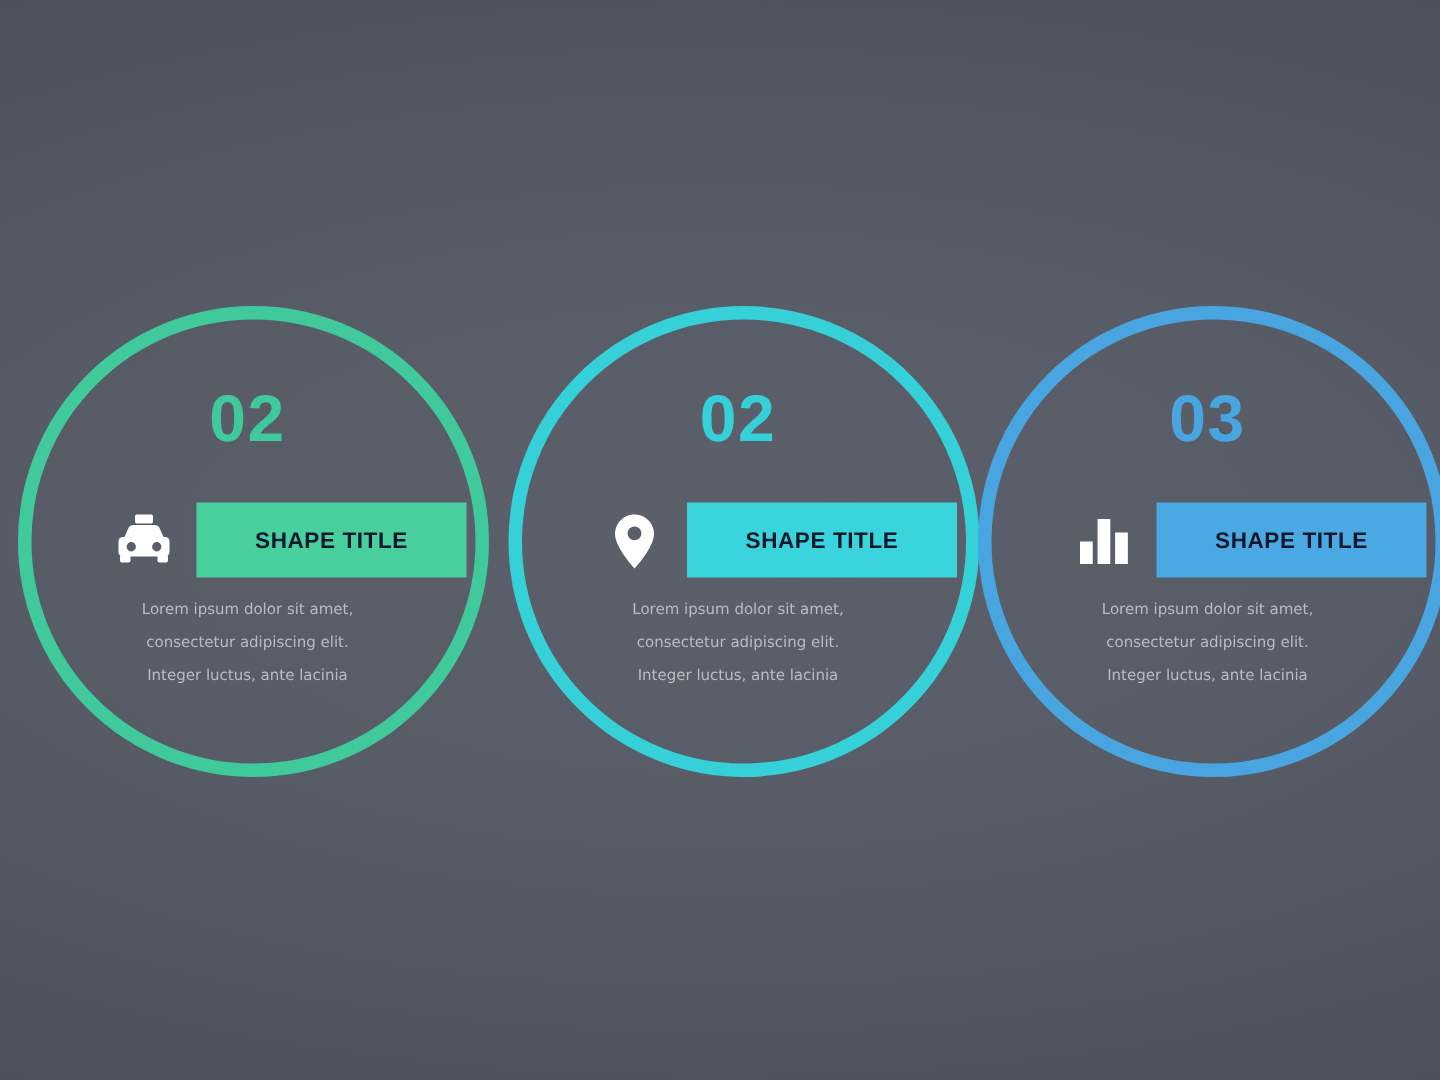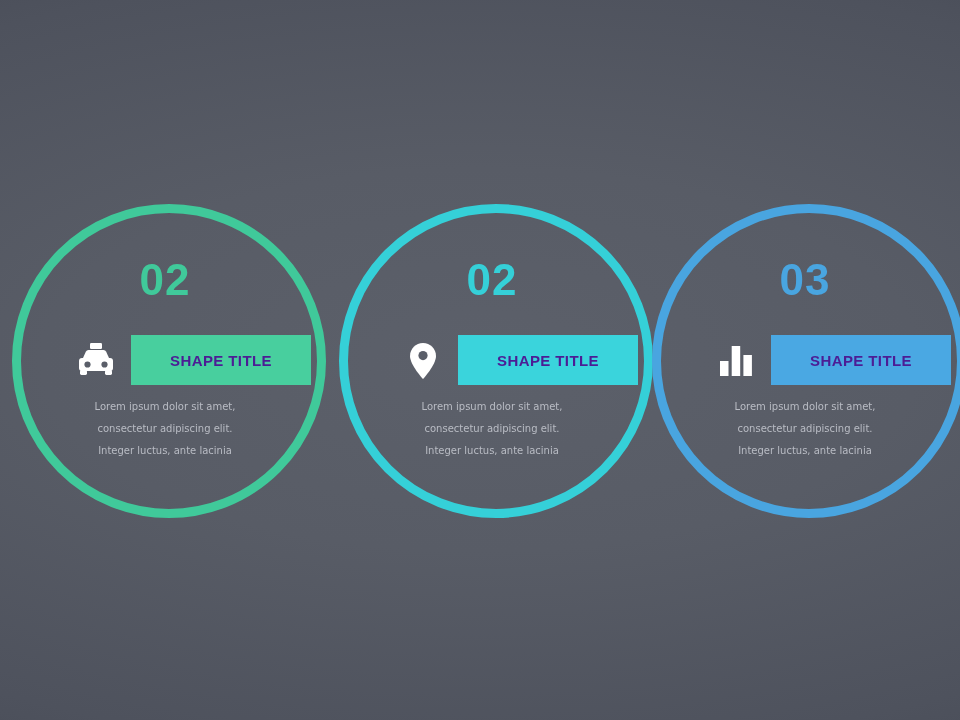--- a/index.html
+++ b/index.html
@@ -84,21 +84,21 @@
     height: 50px;
     background: #48cf9e;
     display: flex;
     align-items: center;
     justify-content: center;
   }
   .s2 .banner { background: #3ad4dc; }
   .s3 .banner { background: #4aa8e3; }
 
   .banner-label {
-    color: #4c1d95;
+    color: #0f172a;
     font-size: 15px;
     font-weight: bold;
     letter-spacing: 0.4px;
     white-space: nowrap;
   }
 
   .desc {
     position: absolute;
     top: 196px;
     left: 0;

